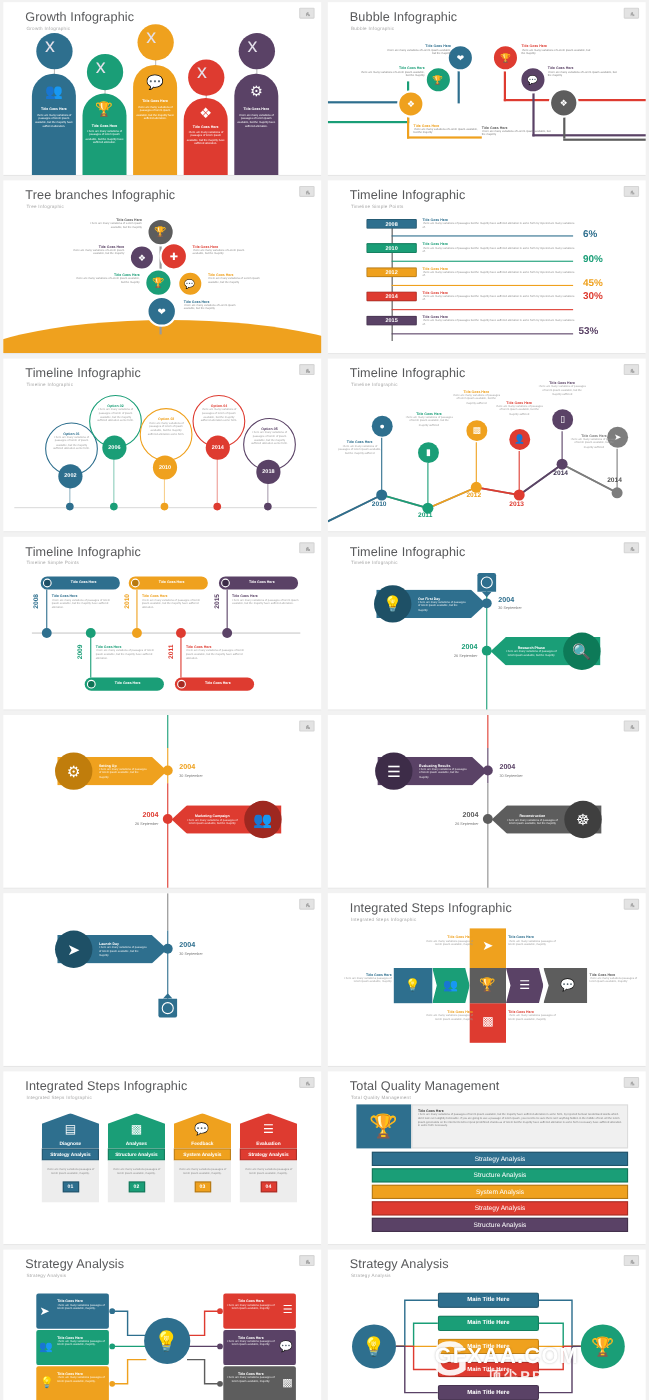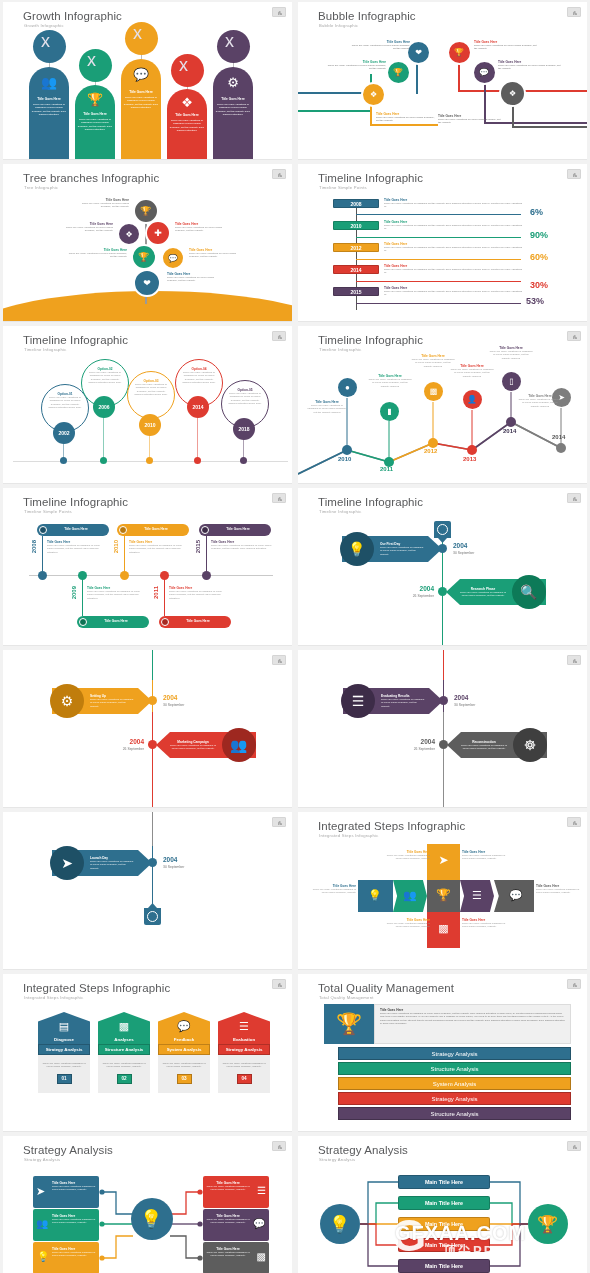--- a/index.html
+++ b/index.html
@@ -316,29 +316,29 @@
         <div class="fake-b" style="color:#888;">There are many variations of passages but the majority have suffered alteration in some form by injected  are many variations of.</div>
       </div>
       <div class="pct" style="left:232px;top:66px;color:#1a9e77;">90%</div>
 
       <div class="yrbox" style="left:35px;top:79px;background:#efa11e;">2012</div>
       <div class="hline" style="left:58px;top:95px;width:165px;background:#efa11e;"></div>
       <div style="position:absolute;left:86px;top:78px;width:140px;">
         <div class="fake-t" style="color:#efa11e;">Title Goes Here</div>
         <div class="fake-b" style="color:#888;">There are many variations of passages but the majority have suffered alteration in some form by injected  are many variations of.</div>
       </div>
-      <div class="pct" style="left:232px;top:88px;color:#efa11e;">60%</div>
+      <div class="pct" style="left:232px;top:88px;color:#efa11e;">45%</div>
 
       <div class="yrbox" style="left:35px;top:101px;background:#de3b30;">2014</div>
       <div class="hline" style="left:58px;top:117px;width:165px;background:#de3b30;"></div>
       <div style="position:absolute;left:86px;top:100px;width:140px;">
         <div class="fake-t" style="color:#de3b30;">Title Goes Here</div>
         <div class="fake-b" style="color:#888;">There are many variations of passages but the majority have suffered alteration in some form by injected  are many variations of.</div>
       </div>
-      <div class="pct" style="left:232px;top:116px;color:#de3b30;">30%</div>
+      <div class="pct" style="left:232px;top:100px;color:#de3b30;">30%</div>
 
       <div class="yrbox" style="left:35px;top:123px;background:#5a4266;">2015</div>
       <div class="hline" style="left:58px;top:139px;width:165px;background:#5a4266;"></div>
       <div style="position:absolute;left:86px;top:122px;width:140px;">
         <div class="fake-t" style="color:#5a4266;">Title Goes Here</div>
         <div class="fake-b" style="color:#888;">There are many variations of passages but the majority have suffered alteration in some form by injected  are many variations of.</div>
       </div>
       <div class="pct" style="left:228px;top:132px;color:#5a4266;">53%</div>
     </div>
   </div>

